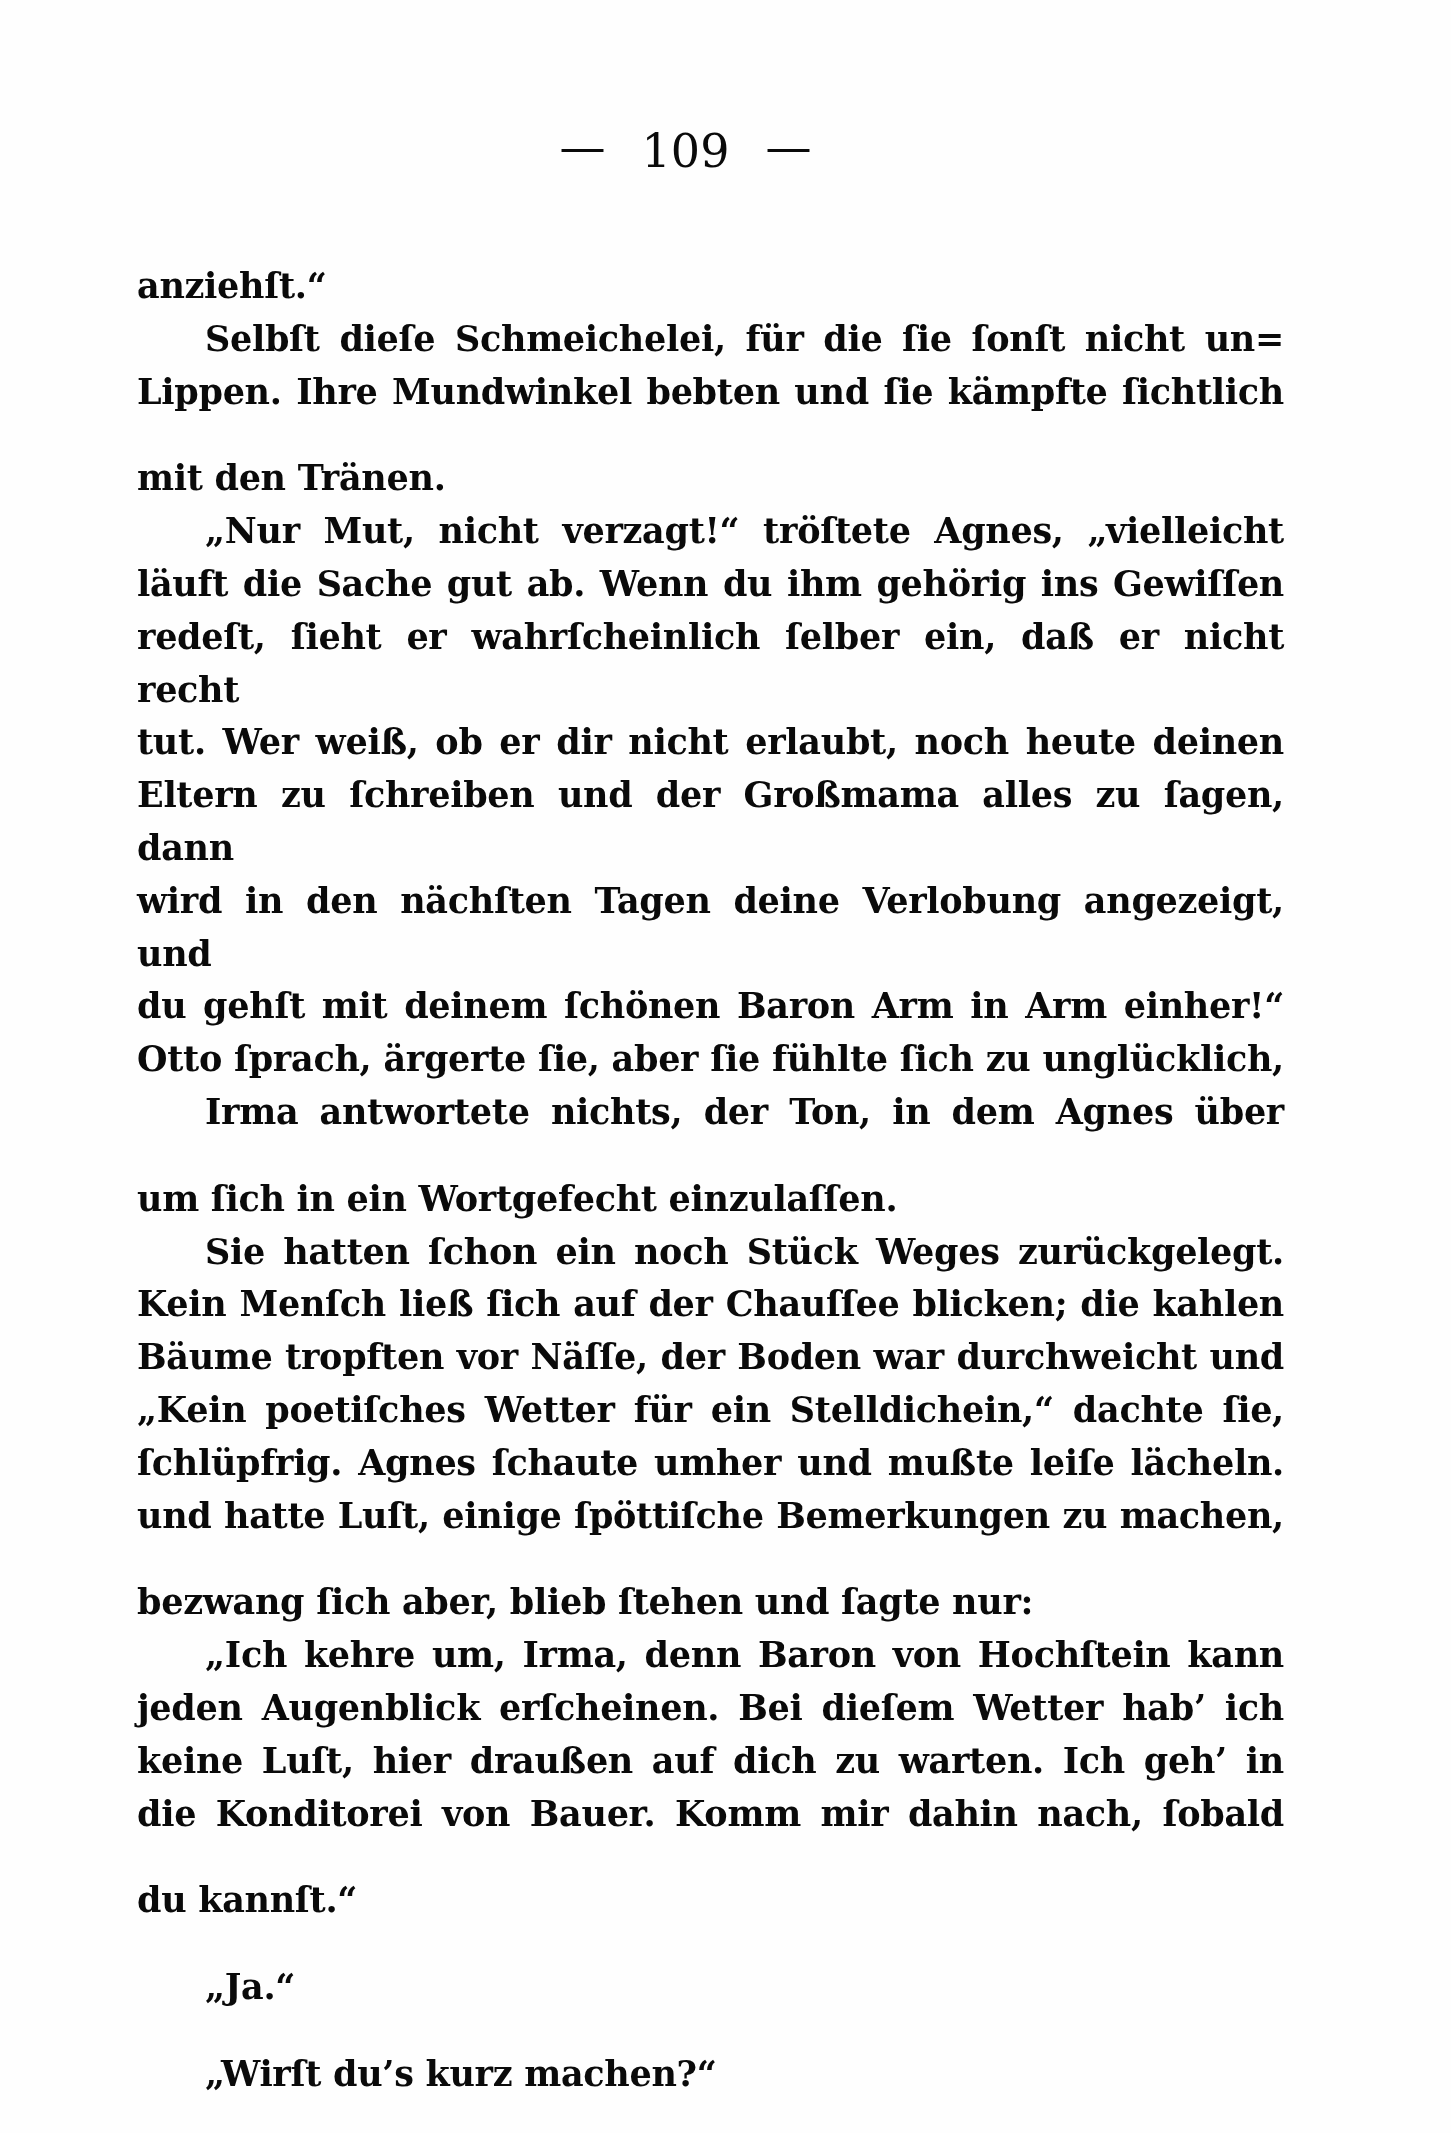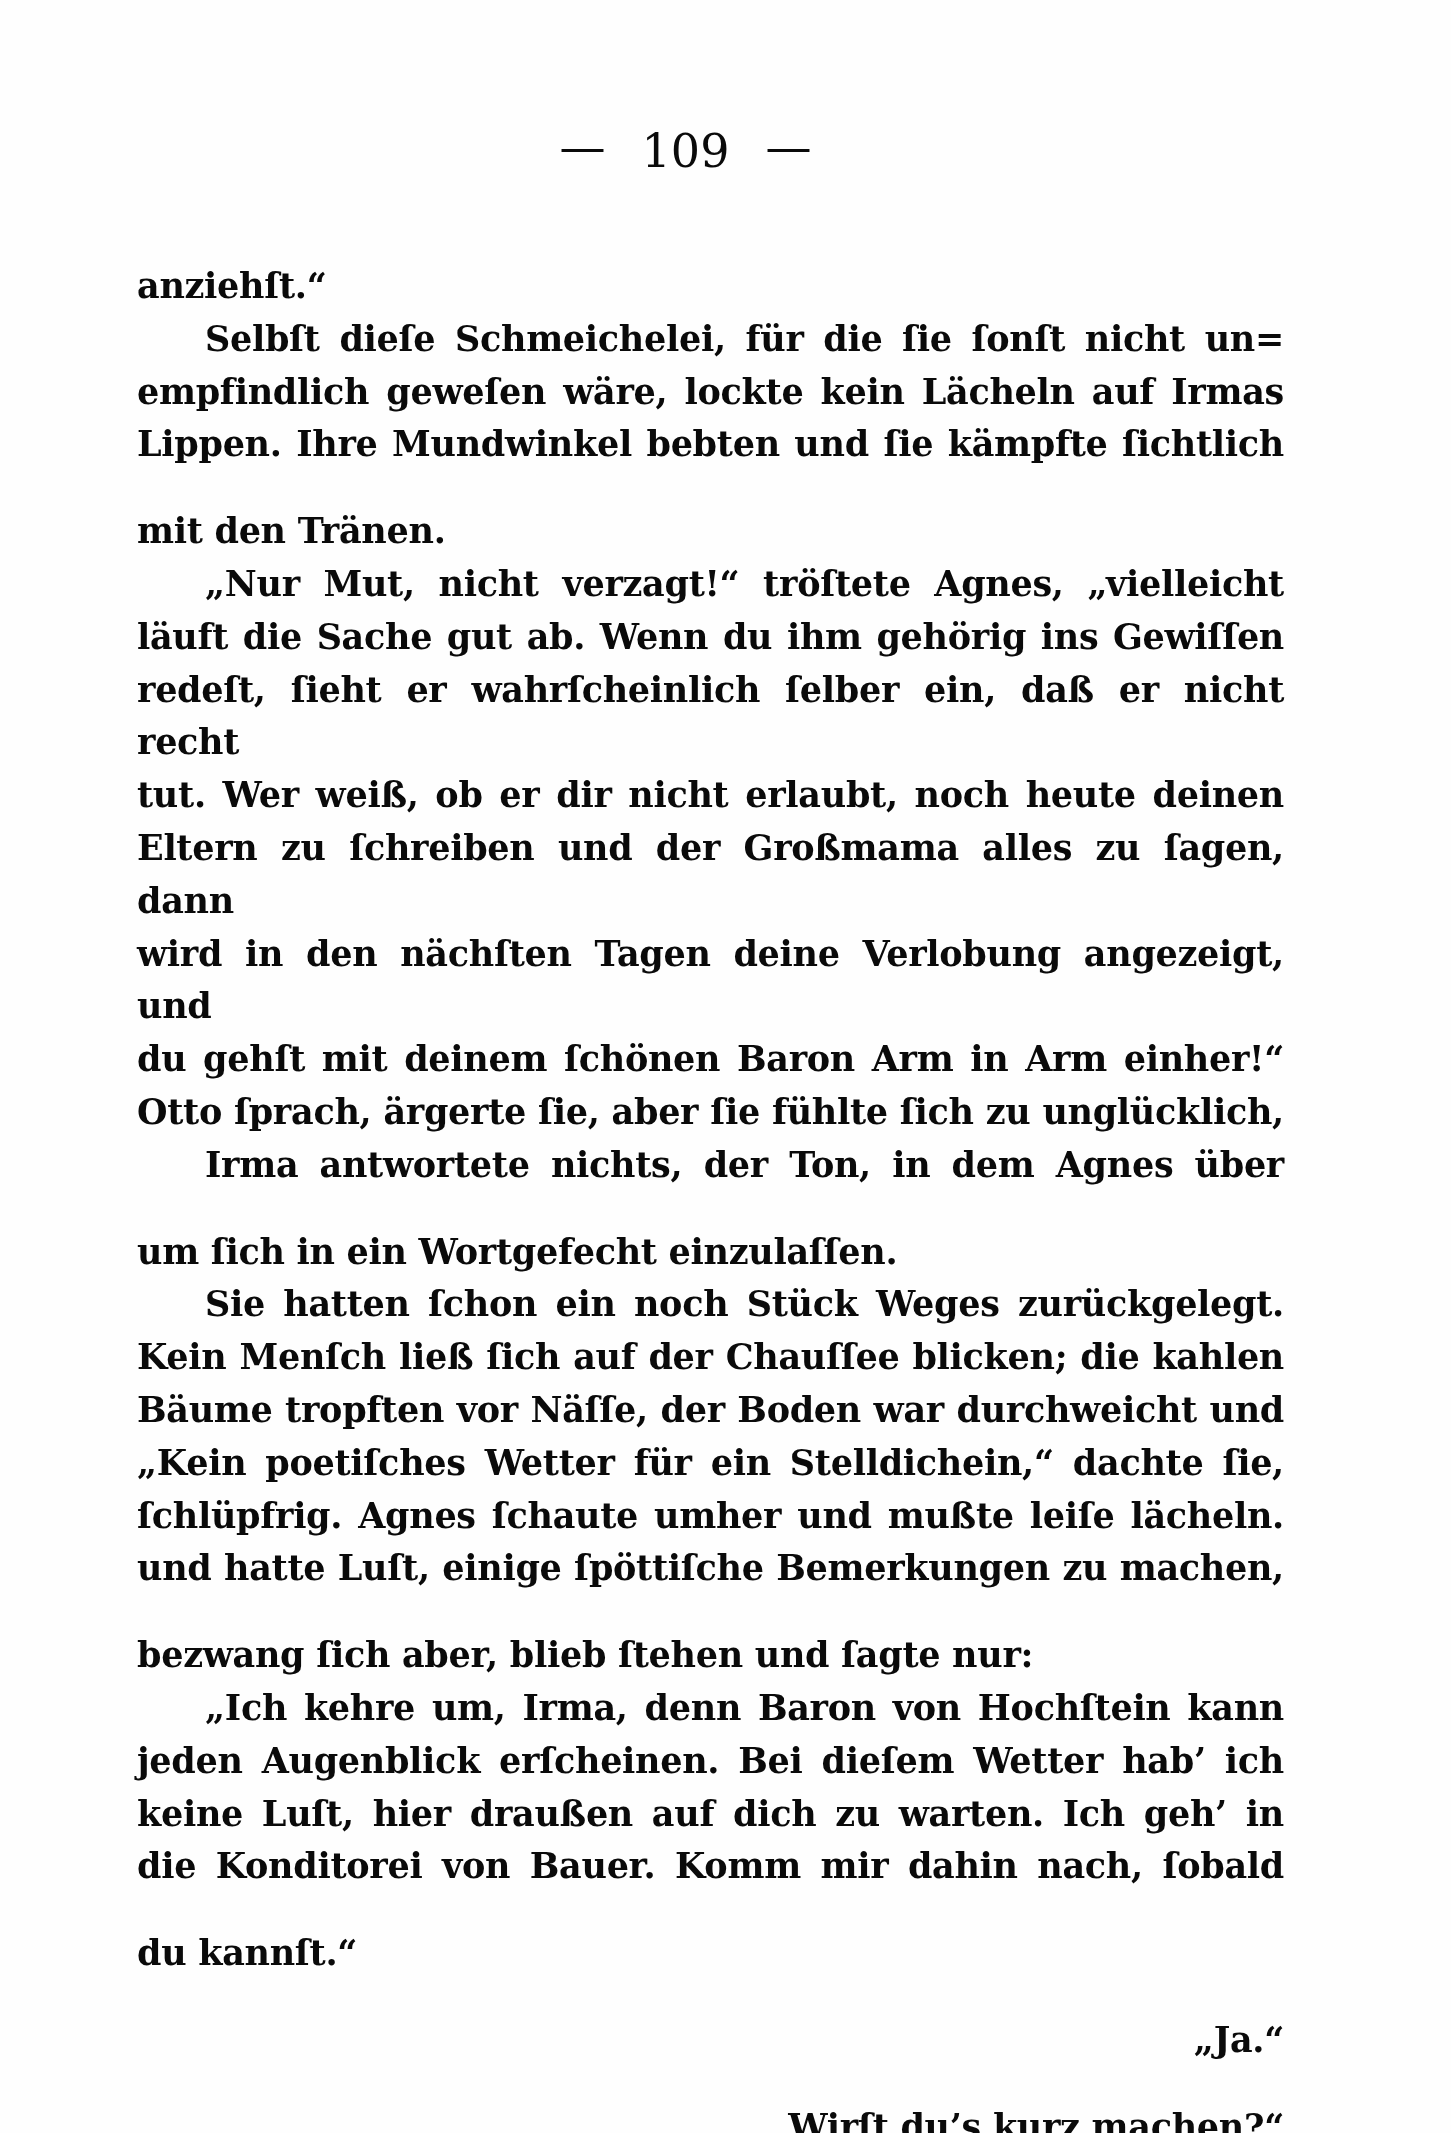--- a/index.html
+++ b/index.html
@@ -51,36 +51,34 @@
     text-align-last: justify;
     white-space: normal;
   }
   .ln.end {
     text-align: left;
     text-align-last: auto;
     margin-top: 34px;
   }
   .ln.ind {
     text-indent: 68px;
-    text-align: right;
   }
 </style>
 </head>
 <body>
 
 <div class="page">
 
   <div class="running-head">
     <span class="dash">—</span><span>109</span><span class="dash">—</span>
   </div>
 
   <div class="text-block">
     <div class="ln end">anziehſt.“</div>
     <div class="ln ind">Selbſt dieſe Schmeichelei, für die ſie ſonſt nicht un=</div>
-    <div class="ln">empfindlich geweſen wäre, lockte kein Lächeln auf Irmas</div>
     <div class="ln">Lippen. Ihre Mundwinkel bebten und ſie kämpfte ſichtlich</div>
     <div class="ln end">mit den Tränen.</div>
     <div class="ln ind">„Nur Mut, nicht verzagt!“ tröſtete Agnes, „vielleicht</div>
     <div class="ln">läuft die Sache gut ab. Wenn du ihm gehörig ins Gewiſſen</div>
     <div class="ln">redeſt, ſieht er wahrſcheinlich ſelber ein, daß er nicht recht</div>
     <div class="ln">tut. Wer weiß, ob er dir nicht erlaubt, noch heute deinen</div>
     <div class="ln">Eltern zu ſchreiben und der Großmama alles zu ſagen, dann</div>
     <div class="ln">wird in den nächſten Tagen deine Verlobung angezeigt, und</div>
     <div class="ln">du gehſt mit deinem ſchönen Baron Arm in Arm einher!“</div>
     <div class="ln">Otto ſprach, ärgerte ſie, aber ſie fühlte ſich zu unglücklich,</div>

